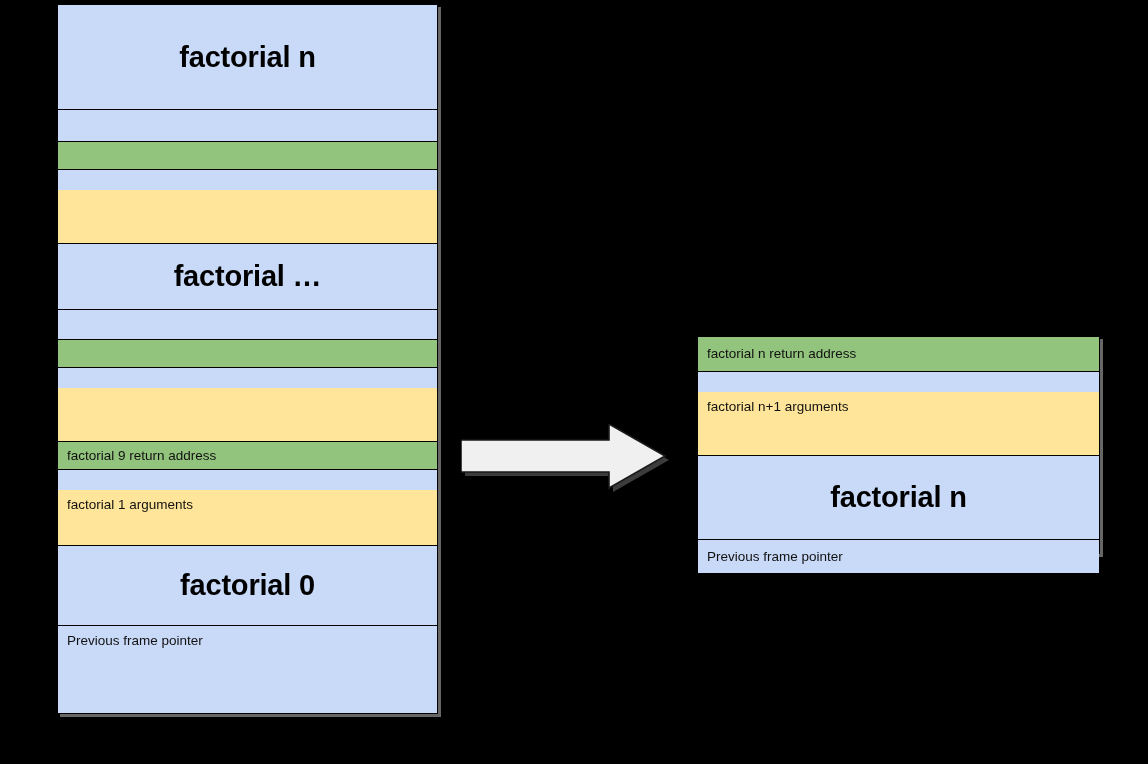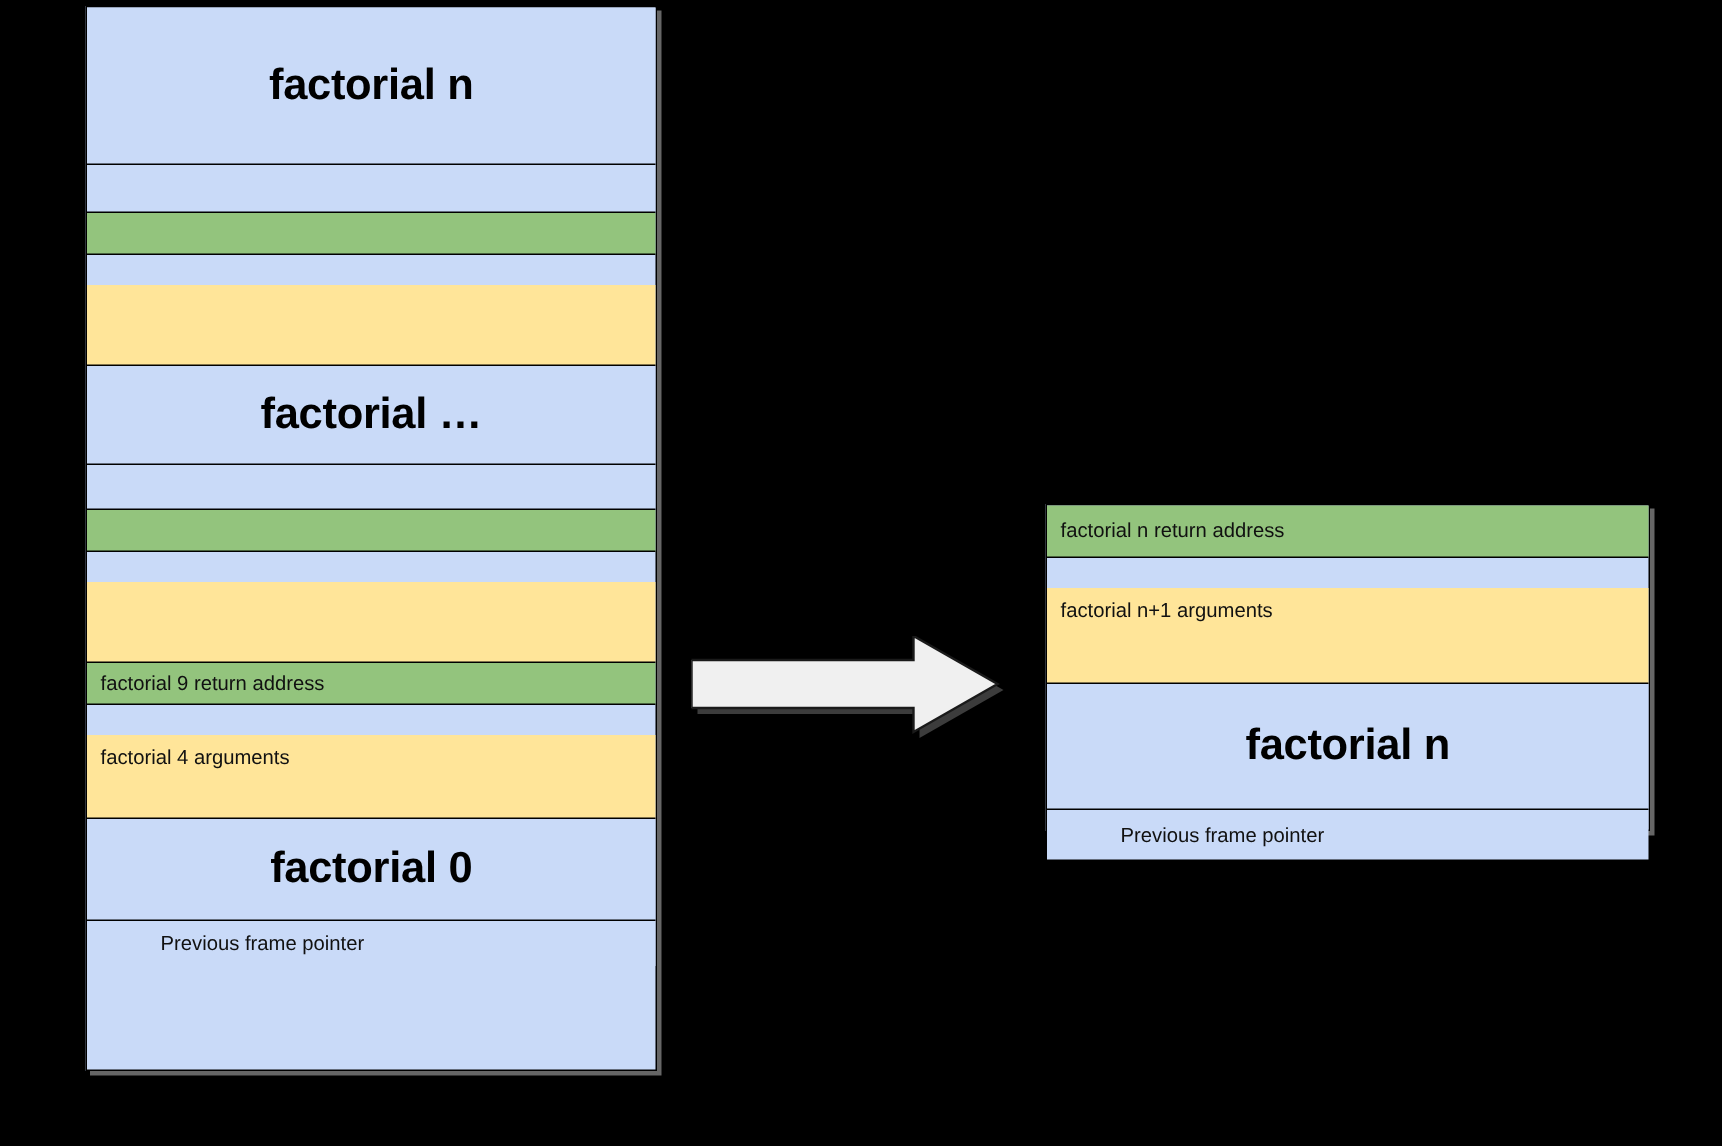--- a/index.html
+++ b/index.html
@@ -28,21 +28,20 @@
   .row {
     box-sizing: border-box;
     position: relative;
     border-bottom: 1px solid #000000;
     display: flex;
     align-items: center;
     overflow: hidden;
   }
   .row:last-child {
     border-bottom: none;
-    padding-left: 40px;
   }
 
   
   .fill-blue   { background: #c9daf8; }
   .fill-green  { background: #93c47d; }
   .fill-yellow { background: #ffe599; margin-top: 20px; }
 
   
   .title-text {
     width: 100%;
@@ -118,23 +117,23 @@
     <div class="row fill-green" style="height: 28px;">
       <span class="label-text"></span>
     </div>
     <div class="row fill-yellow" style="height: 54px;">
       <span class="label-text label-top"></span>
     </div>
     <div class="row fill-green" style="height: 28px;">
       <span class="label-text">factorial 9 return address</span>
     </div>
     <div class="row fill-yellow" style="height: 56px;">
-      <span class="label-text label-top">factorial 4 arguments</span>
+      <span class="label-text label-top">factorial 1 arguments</span>
     </div>
-    <div class="row fill-blue" style="height: 68px;">
+    <div class="row fill-blue" style="height: 80px;">
       <span class="title-text">factorial 0</span>
     </div>
     <div class="row fill-blue" style="height: 30px;">
       <span class="label-text">Previous frame pointer</span>
     </div>
   </div>
 
 <div id="arrow-transform">
   <svg width="212" height="72" viewBox="0 0 212 72" xmlns="http://www.w3.org/2000/svg">
     <g transform="translate(4,4)">

